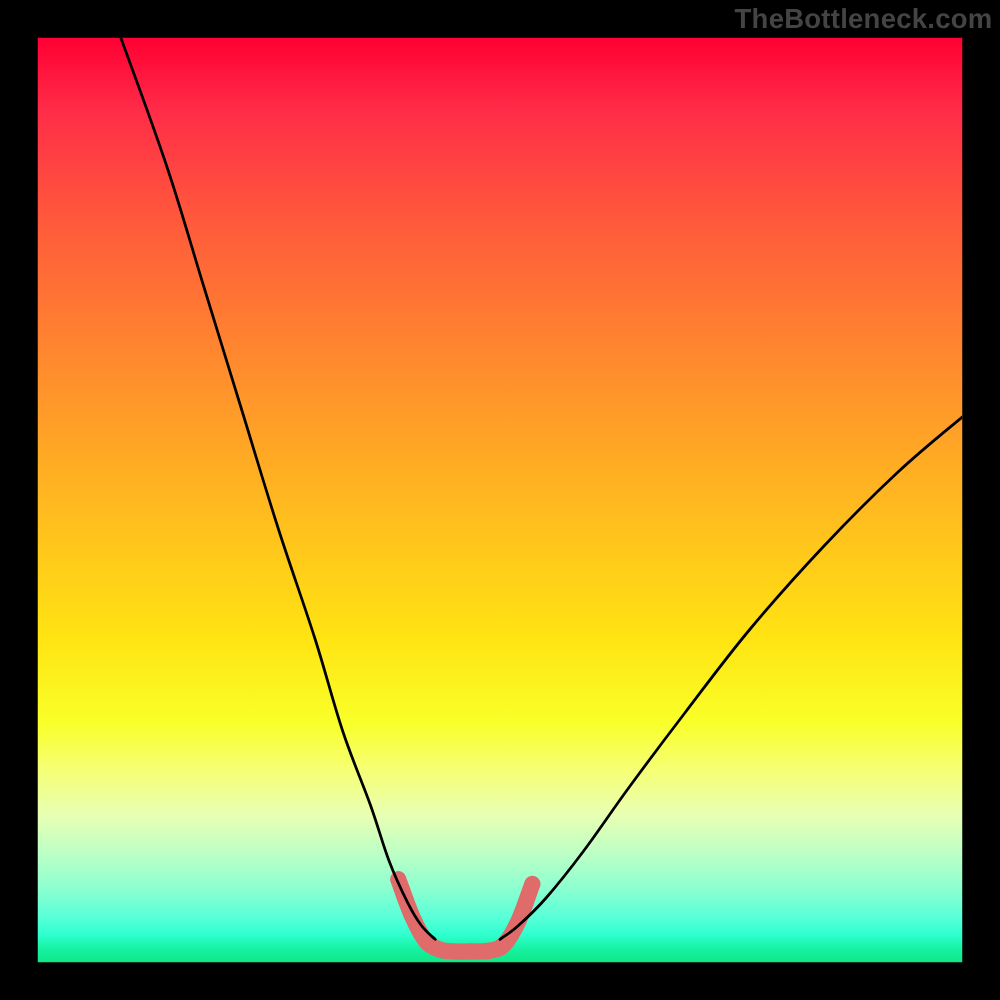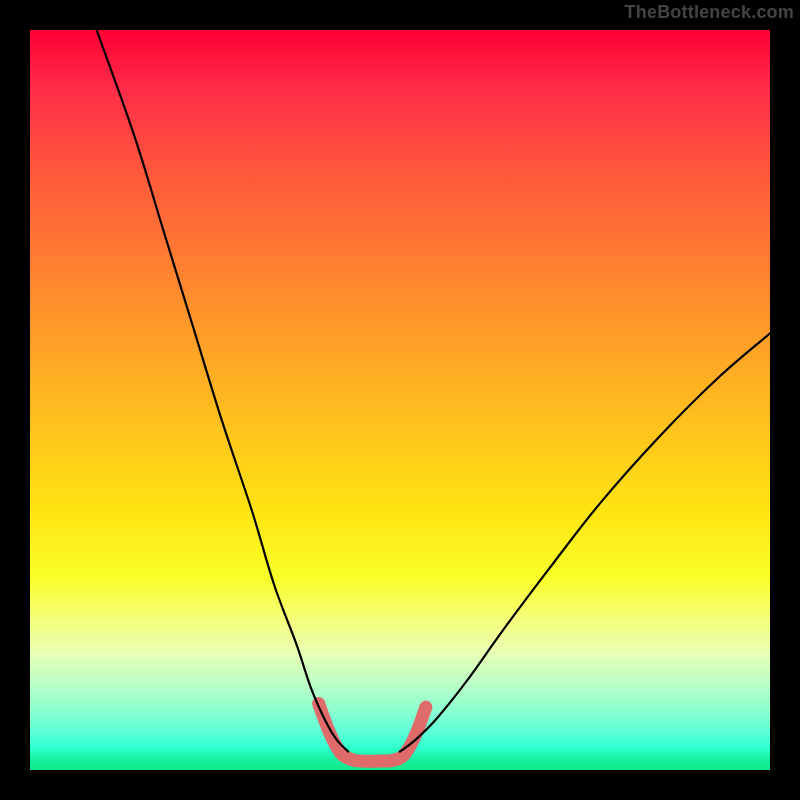--- a/index.html
+++ b/index.html
@@ -15,21 +15,21 @@
     position: relative;
     width: 800px;
     height: 800px;
     background: #000;
   }
   .watermark {
     position: absolute;
     top: 2px;
     right: 6px;
     color: #444;
-    font-size: 18px;
+    font-size: 22px;
     font-weight: 600;
     letter-spacing: 0.2px;
     z-index: 20;
   }
   .plot {
     position: absolute;
     left: 30px;
     top: 30px;
     width: 740px;
     height: 740px;

